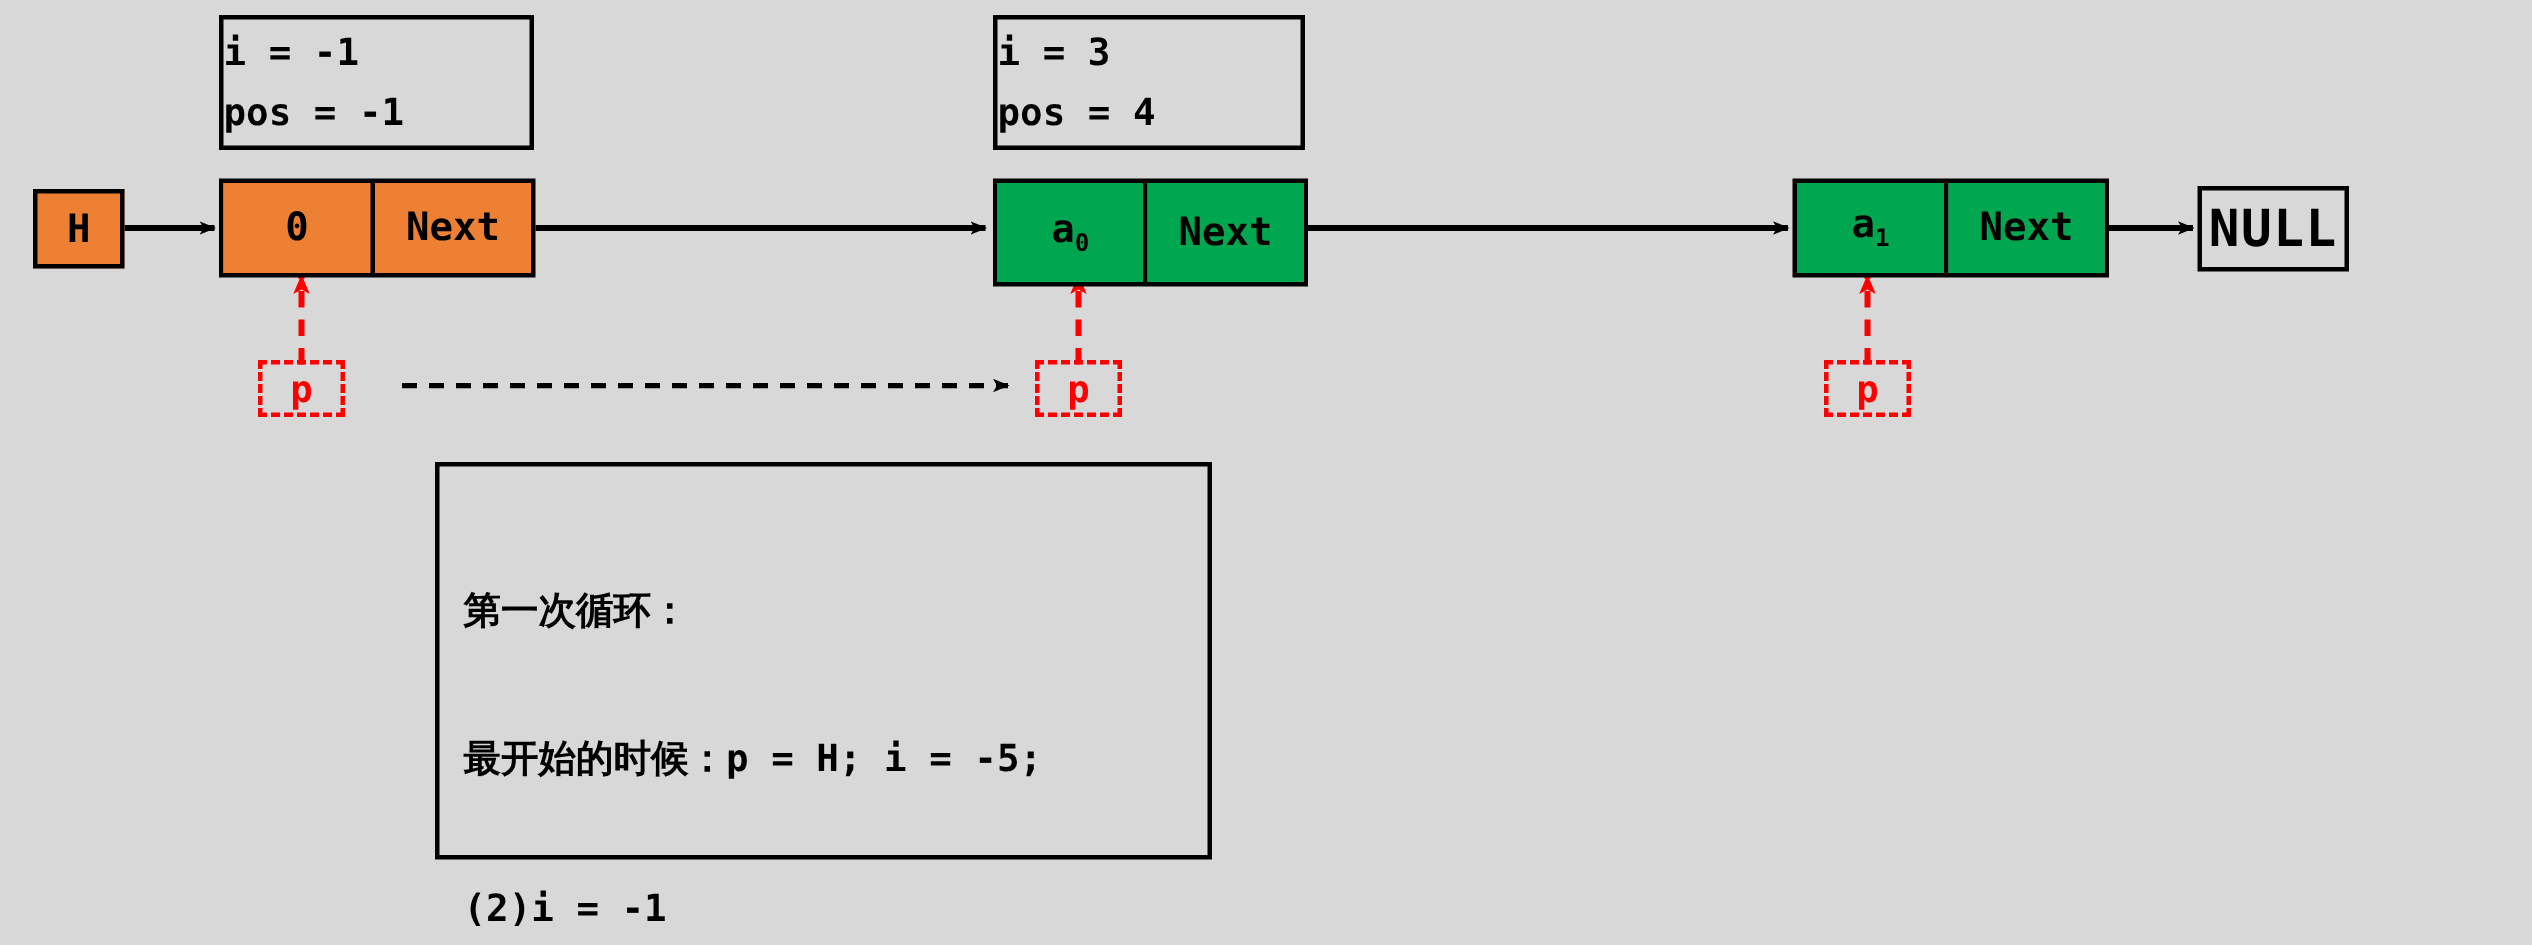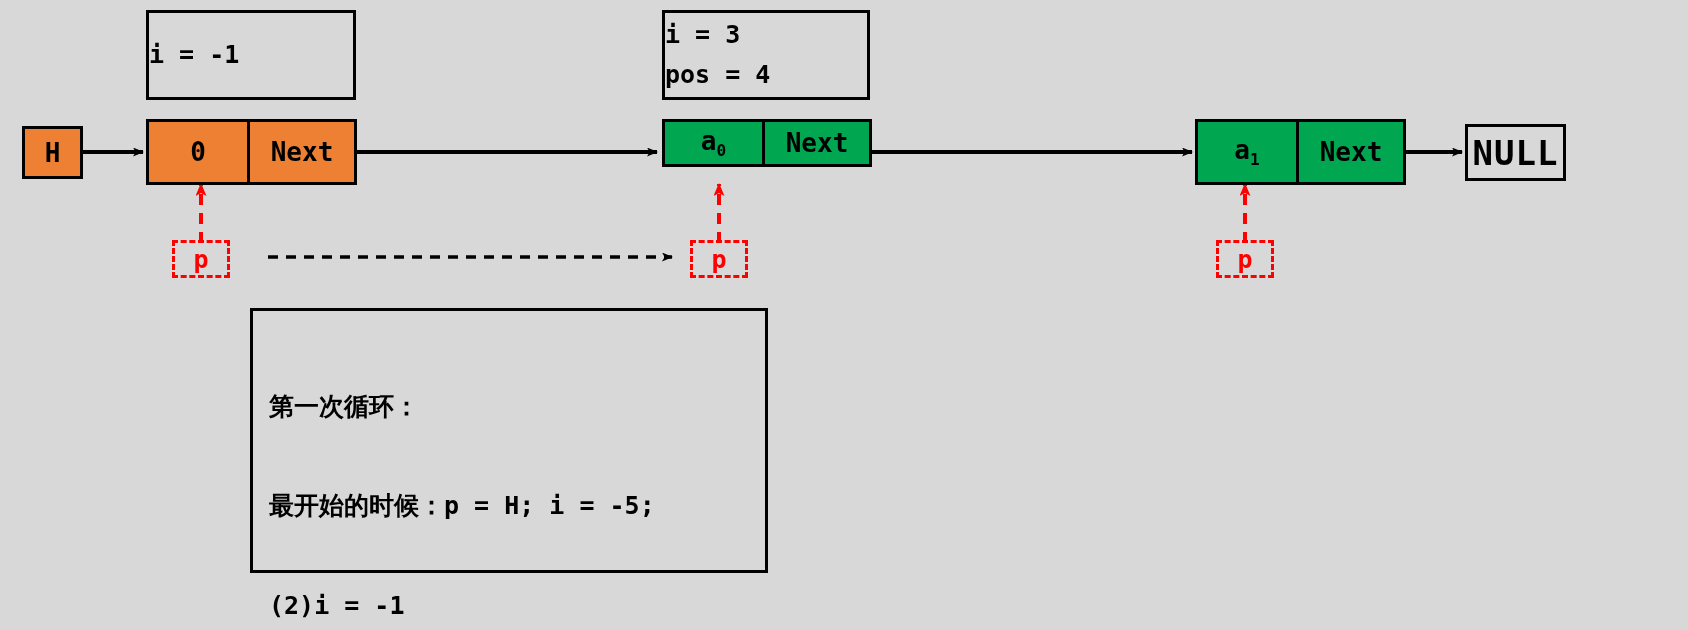--- a/index.html
+++ b/index.html
@@ -90,20 +90,21 @@
     box-sizing: border-box;
     border: 3px solid #000;
     background: #d8d8d8;
     padding: 12px 14px 10px 16px;
     font-family: "DejaVu Sans", "Liberation Sans", sans-serif;
     font-size: 25px;
     font-weight: bold;
     line-height: 1.33;
     color: #000;
     white-space: pre;
+    margin-left: 40px;
   }
   .note-box .mono {
     font-family: "DejaVu Sans Mono", "Liberation Mono", monospace;
   }
   sub { font-size: 0.62em; }
 
   svg.overlay {
     position: absolute;
     left: 0; top: 0;
     width: 1688px;
@@ -136,41 +137,42 @@
 
     <line x1="201" y1="243" x2="201" y2="184" stroke="#ff0000" stroke-width="4" stroke-dasharray="11,8" marker-end="url(#ahRed)"></line>
     <line x1="719" y1="243" x2="719" y2="184" stroke="#ff0000" stroke-width="4" stroke-dasharray="11,8" marker-end="url(#ahRed)"></line>
     <line x1="1245" y1="243" x2="1245" y2="184" stroke="#ff0000" stroke-width="4" stroke-dasharray="11,8" marker-end="url(#ahRed)"></line>
 
     <line x1="268" y1="257" x2="672" y2="257" stroke="#000" stroke-width="3.5" stroke-dasharray="10,8" marker-end="url(#ahBlack)"></line>
   </svg>
 
   <div class="abs info-box" style="left:146px; top:10px; width:210px; height:90px;">
     <div>i = -1</div>
+    <div>pos = -1</div>
   </div>
 
   <div class="abs info-box" style="left:662px; top:10px; width:208px; height:90px;">
     <div>i = 3</div>
     <div>pos = 4</div>
   </div>
 
   <div class="abs box head-box" style="left:22px; top:126px; width:61px; height:53px;">
     <span>H</span>
   </div>
 
   <div class="abs node orange" style="left:146px; top:119px; width:211px; height:66px;">
     <div class="cell data" style="width:101px;">
       <span>0</span>
     </div>
     <div class="cell next" style="width:104px;">
       <span>Next</span>
     </div>
   </div>
 
-  <div class="abs node green" style="left:662px; top:119px; width:210px; height:48px;">
+  <div class="abs node green" style="left:662px; top:119px; width:210px; height:72px;">
     <div class="cell data" style="width:100px;">
       <span>
         <span>a</span><sub>0</sub>
       </span>
     </div>
     <div class="cell next" style="width:104px;">
       <span>Next</span>
     </div>
   </div>
 

